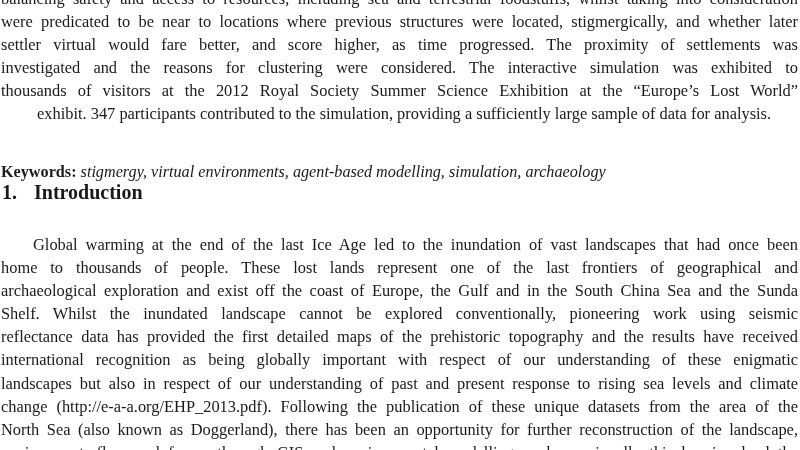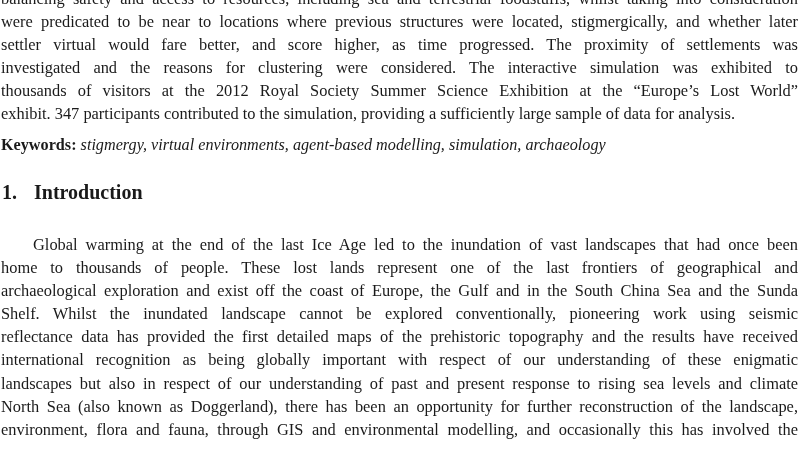--- a/index.html
+++ b/index.html
@@ -31,24 +31,25 @@
     }
     .line {
       display: block;
       text-align: justify;
       text-align-last: justify;
       white-space: nowrap;
       height: 23.1px;
     }
     .line.last {
       text-align-last: left;
+      margin-left: 36px;
     }
     .keywords {
       position: absolute;
-      top: 148px;
+      top: 175px;
       left: 1px;
       font-size: 16.2px;
       line-height: 20px;
       white-space: nowrap;
     }
     .keywords .kw-label {
       font-weight: bold;
     }
     .keywords .kw-values {
       font-style: italic;
@@ -99,17 +100,18 @@
   </div>
 
   <div class="p intro">
     <span class="line first">Global warming at the end of the last Ice Age led to the inundation of vast landscapes that had once been</span>
     <span class="line">home to thousands of people. These lost lands represent one of the last frontiers of geographical and</span>
     <span class="line">archaeological exploration and exist off the coast of Europe, the Gulf and in the South China Sea and the Sunda</span>
     <span class="line">Shelf. Whilst the inundated landscape cannot be explored conventionally, pioneering work using seismic</span>
     <span class="line">reflectance data has provided the first detailed maps of the prehistoric topography and the results have received</span>
     <span class="line">international recognition as being globally important with respect of our understanding of these enigmatic</span>
     <span class="line">landscapes but also in respect of our understanding of past and present response to rising sea levels and climate</span>
+    <span class="line">change (http://e-a-a.org/EHP_2013.pdf). Following the publication of these unique datasets from the area of the</span>
     <span class="line">North Sea (also known as Doggerland), there has been an opportunity for further reconstruction of the landscape,</span>
     <span class="line">environment, flora and fauna, through GIS and environmental modelling, and occasionally this has involved the</span>
   </div>
 
 </div>
 
 </body></html>

